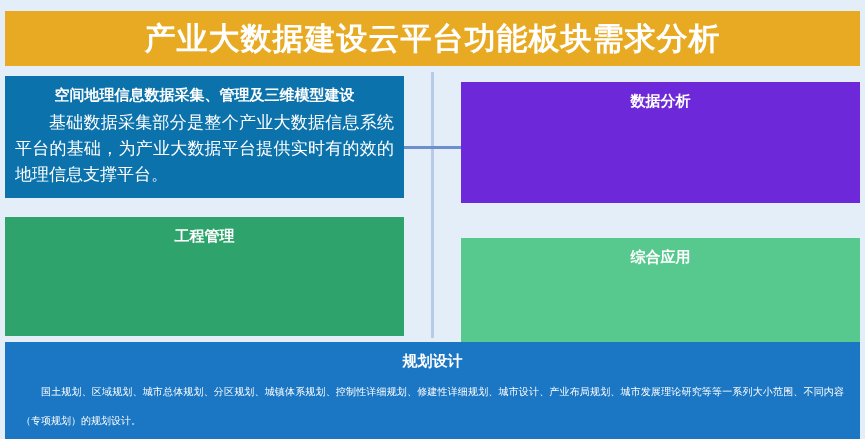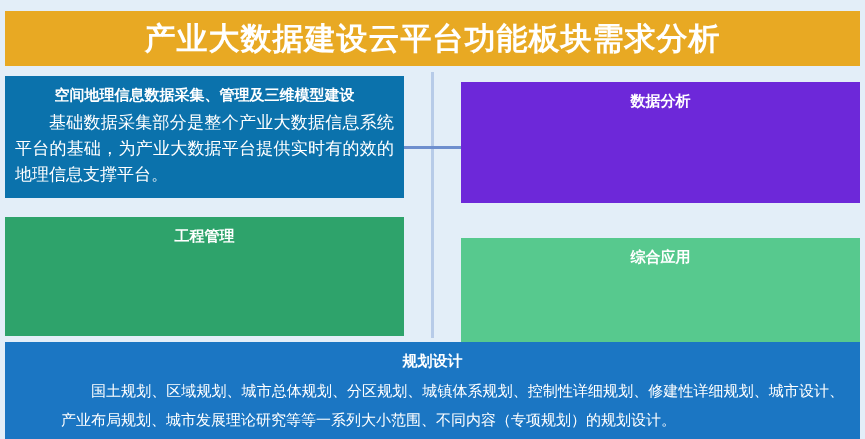--- a/index.html
+++ b/index.html
@@ -138,26 +138,25 @@
     display: block;
     text-align: center;
     font-size: 15px;
     font-weight: bold;
     line-height: 26px;
     margin-bottom: 3px;
     white-space: nowrap;
   }
   #panel-planning .panel-body {
     display: block;
-    font-size: 15px;
+    font-size: 10px;
     line-height: 29px;
     text-indent: 2em;
     text-align: justify;
     text-justify: inter-ideograph;
-    margin-left: 40px;
   }
 </style>
 </head>
 <body>
 
 <div id="canvas">
 
   <div class="title-bar">
     <span class="title-text">产业大数据建设云平台功能板块需求分析</span>
   </div>

